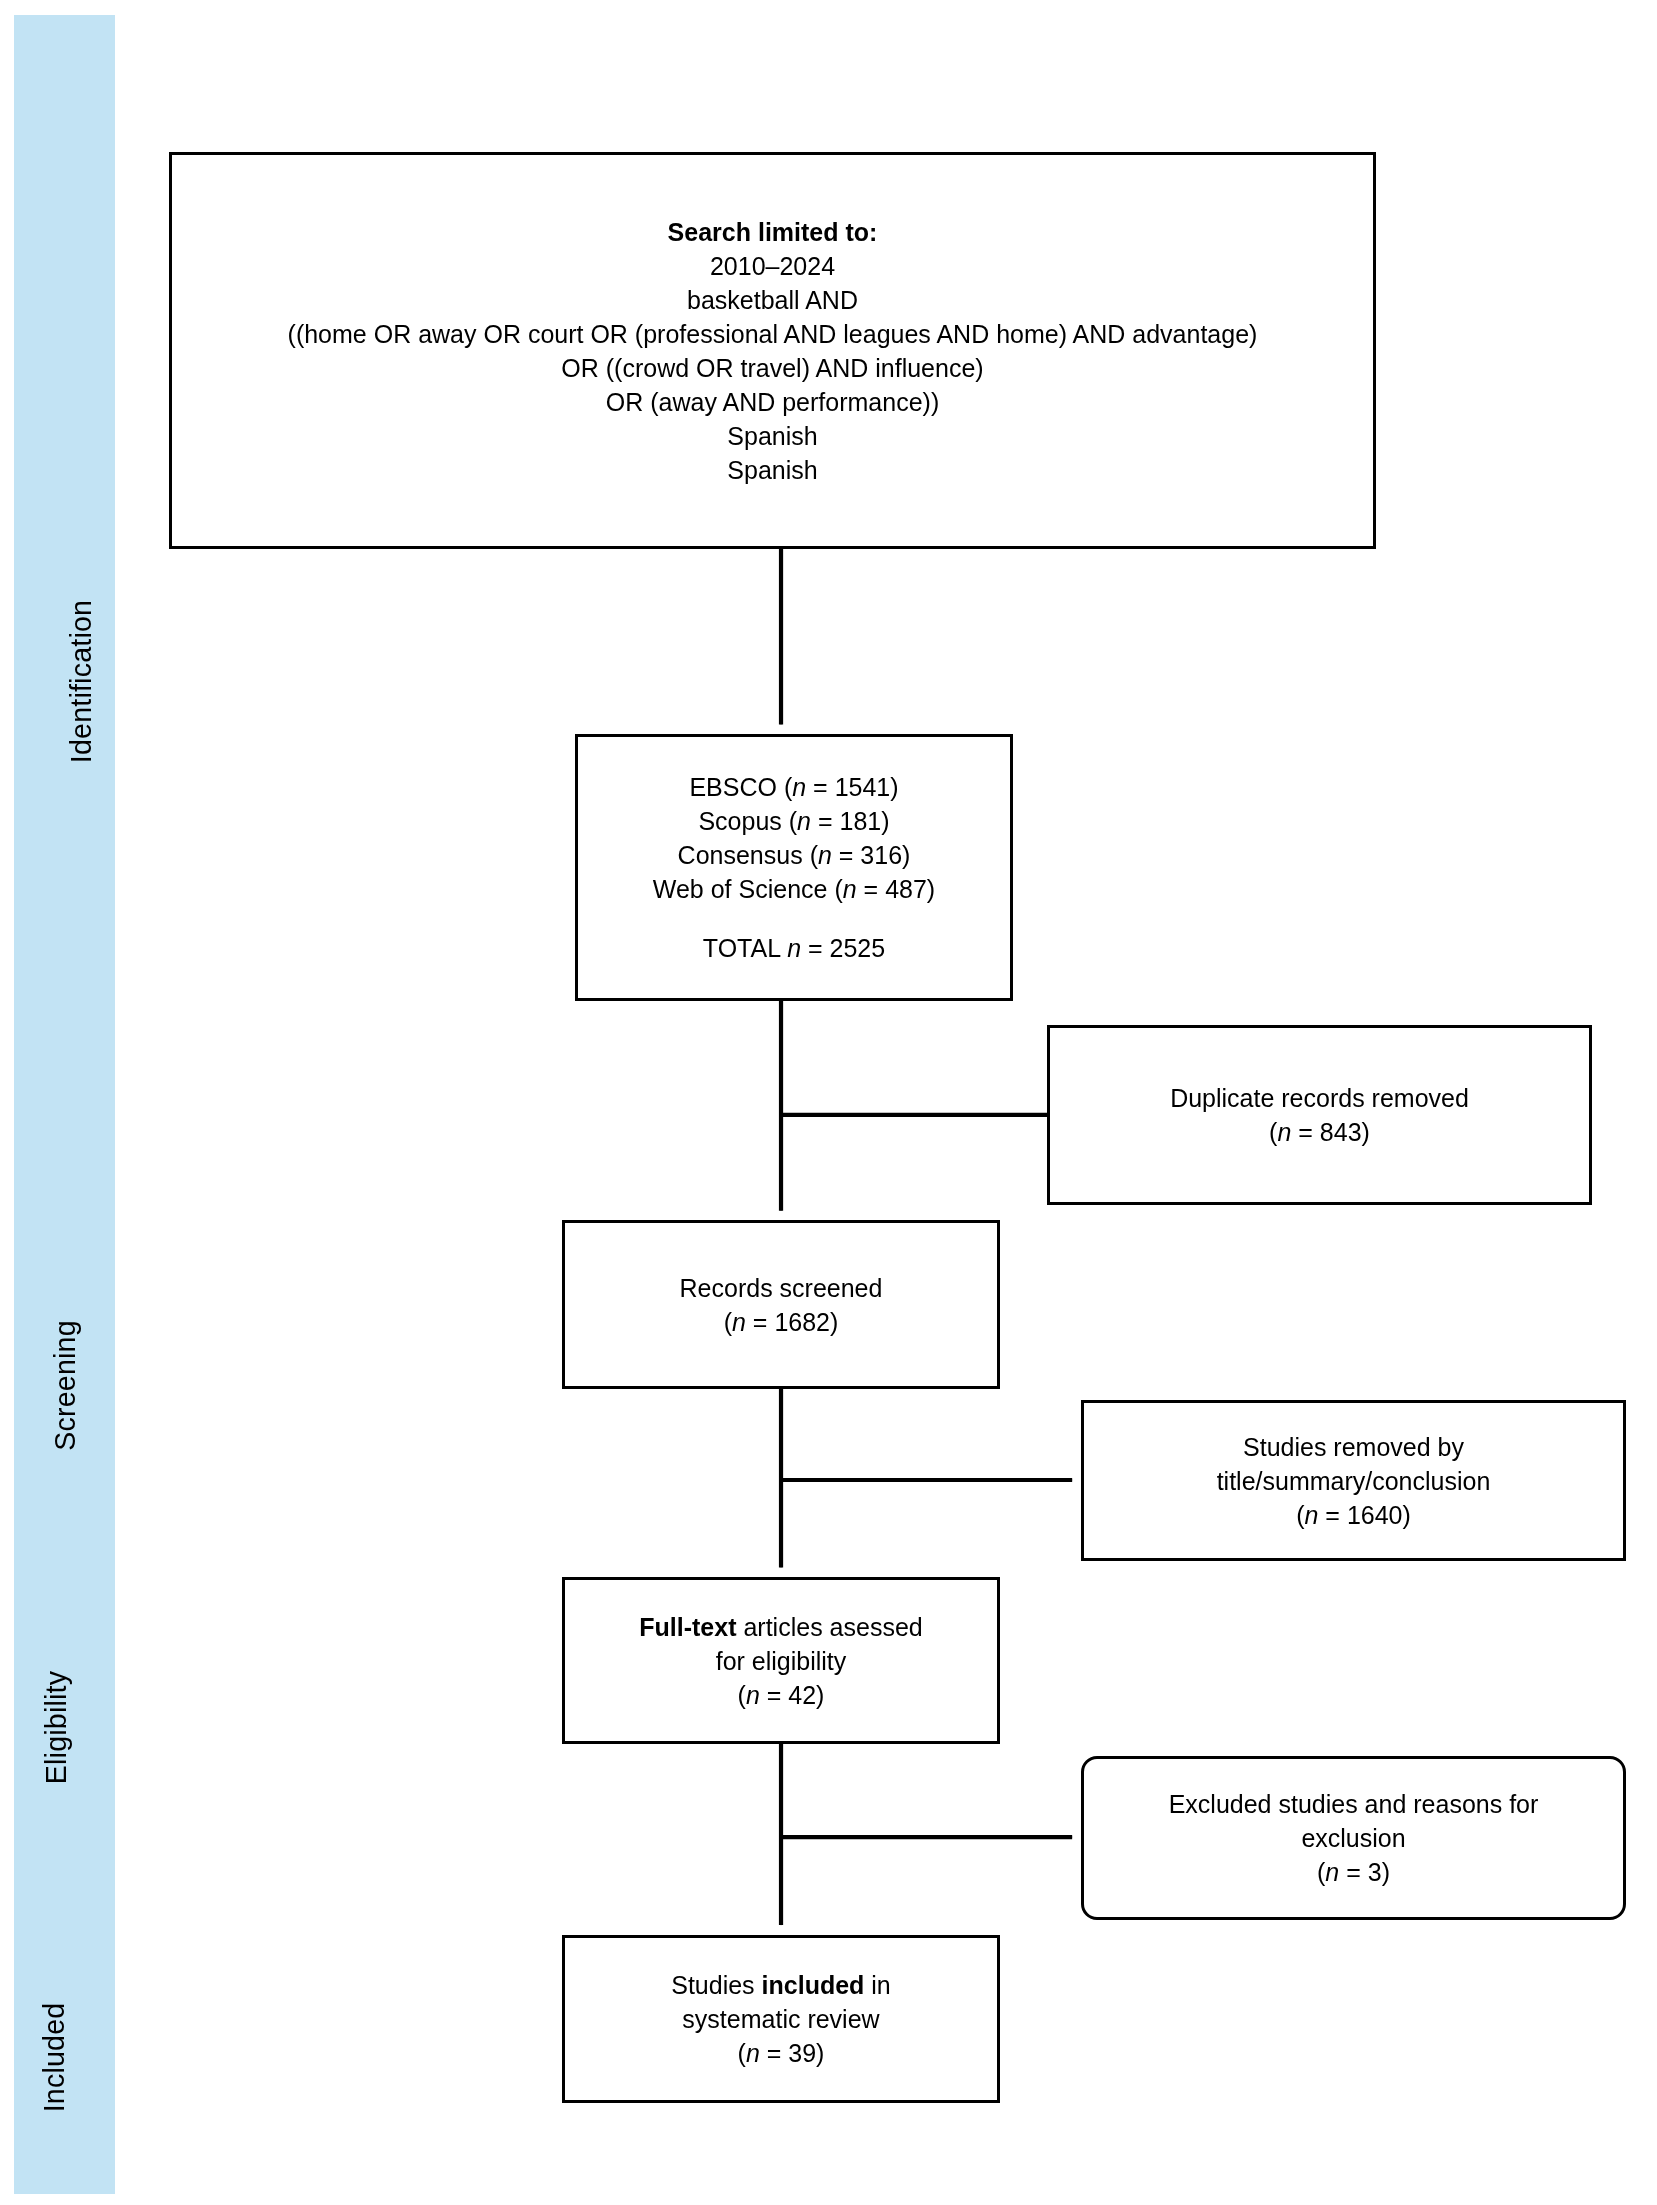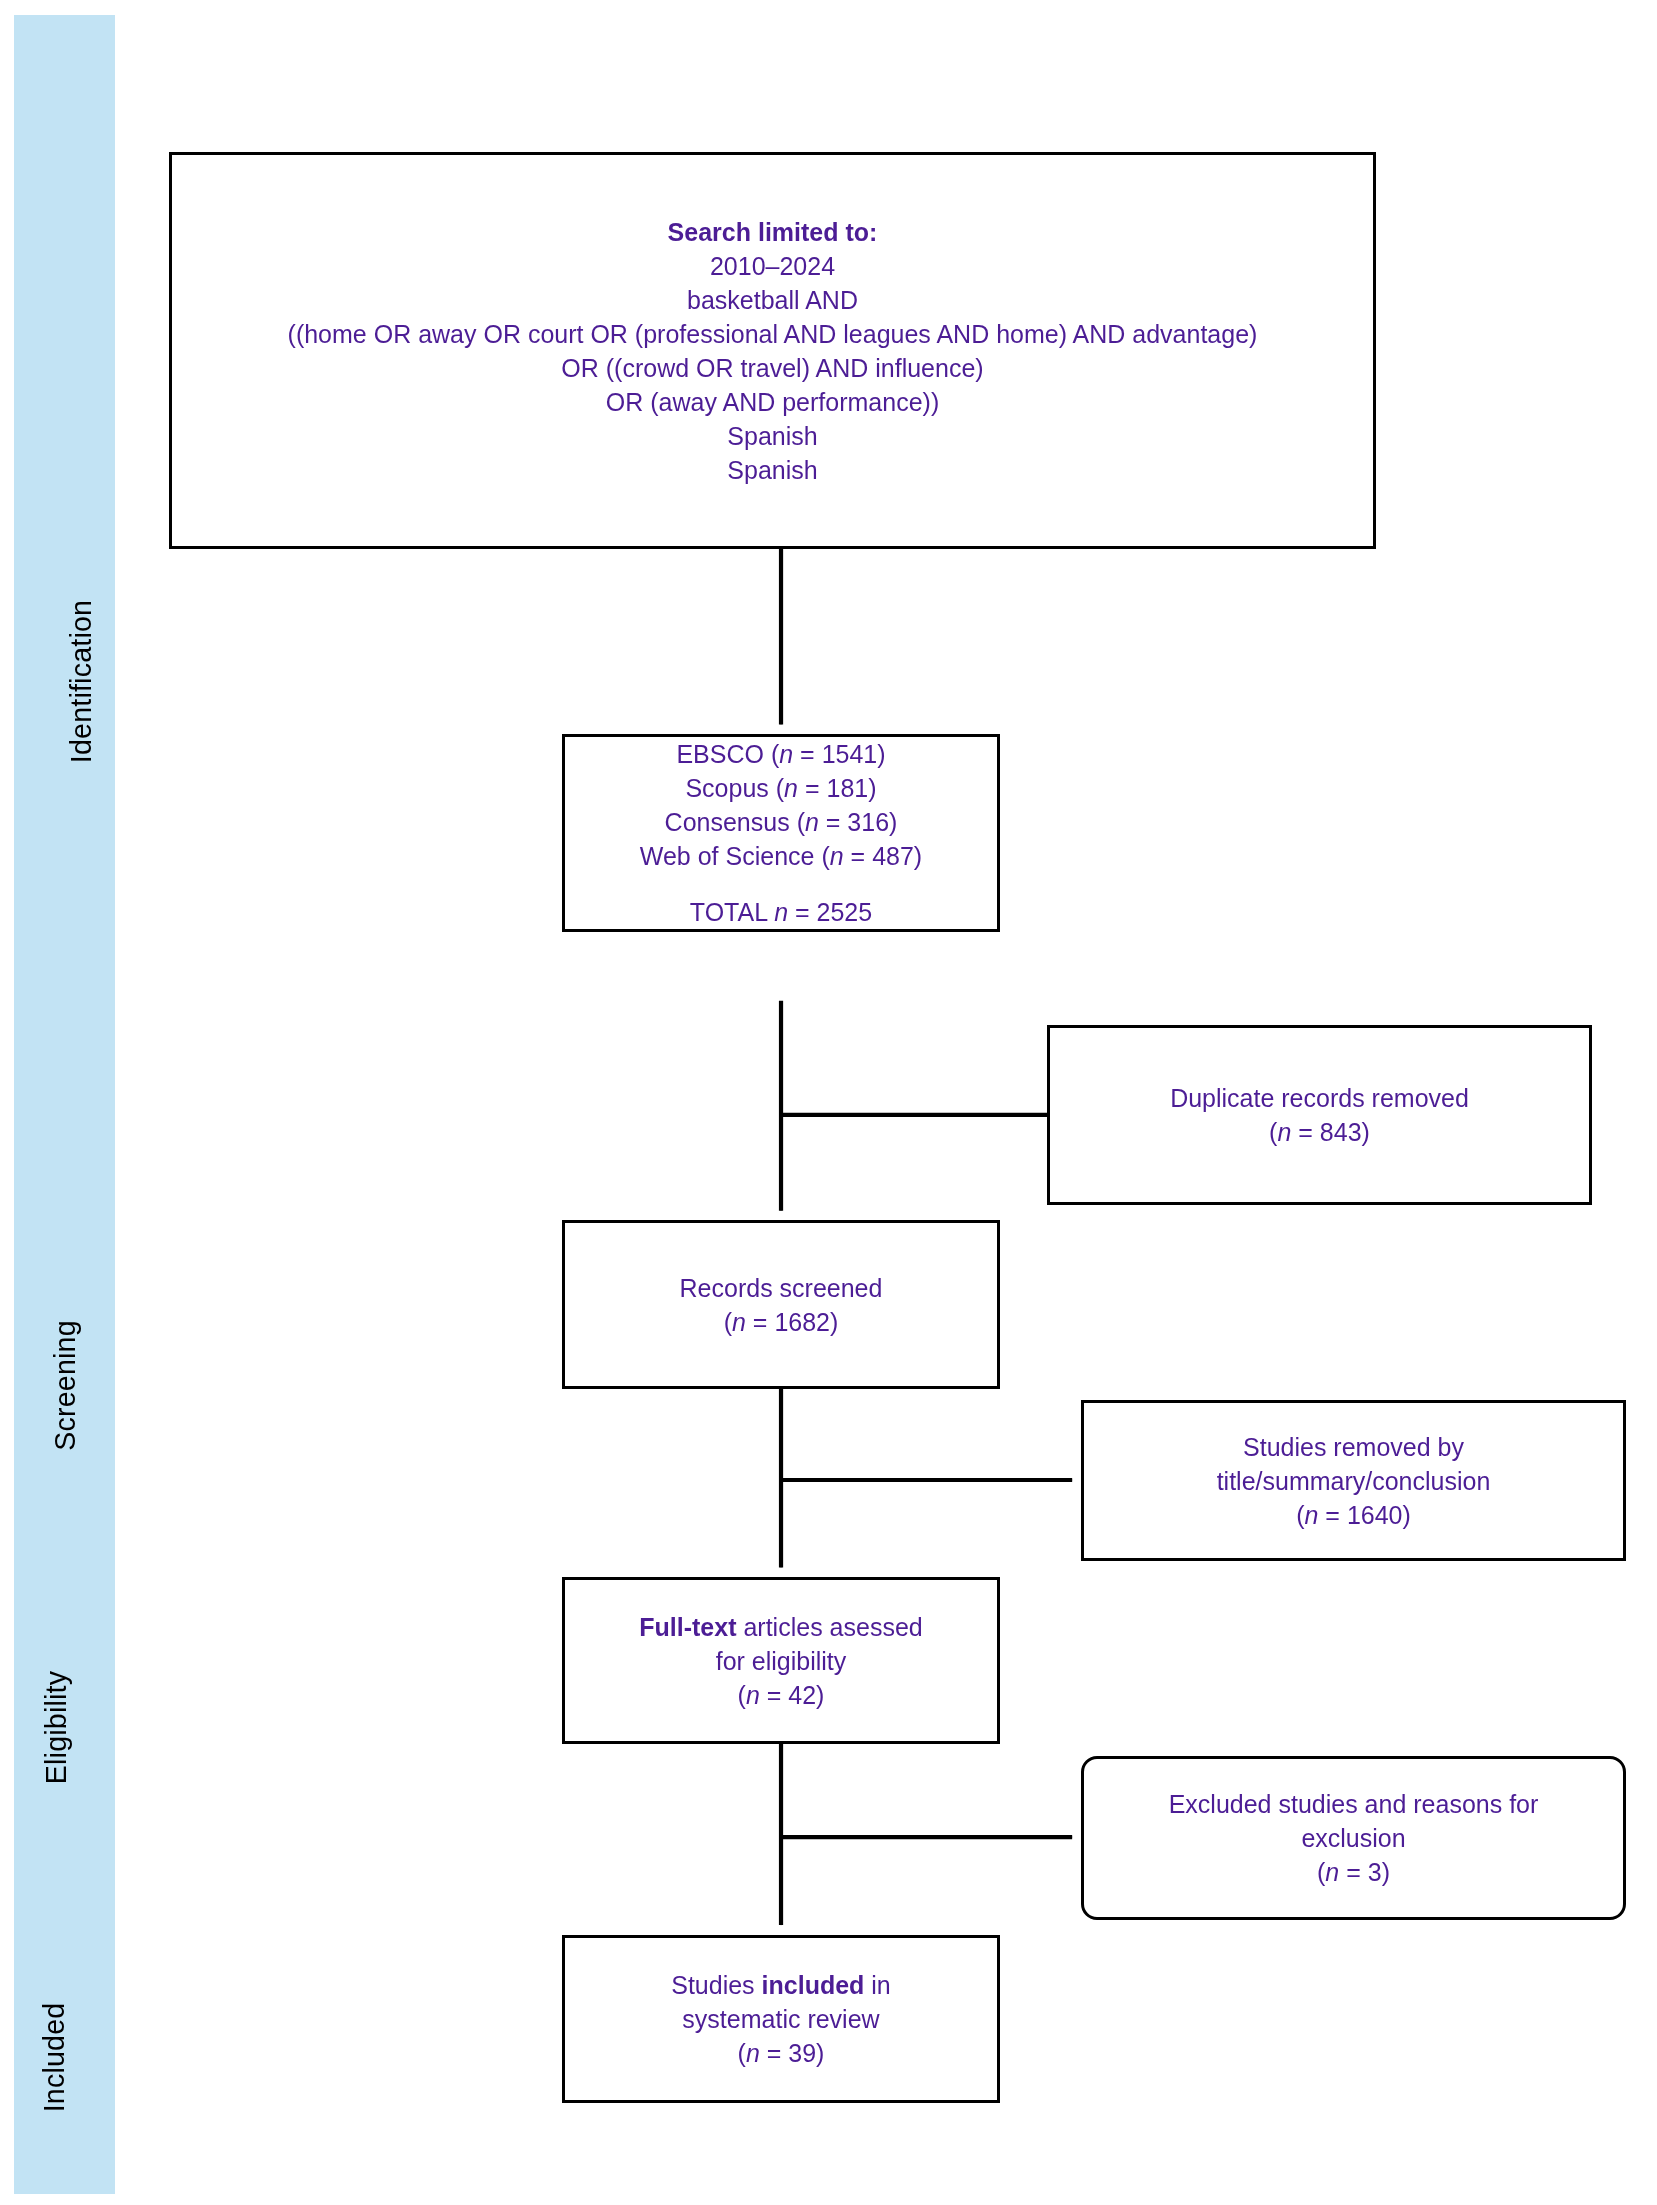--- a/index.html
+++ b/index.html
@@ -43,32 +43,32 @@
   
   .fbox {
     position: absolute;
     box-sizing: border-box;
     border: 3.3px solid #000000;
     background: #ffffff;
     display: flex;
     flex-direction: column;
     align-items: center;
     justify-content: center;
-    color: #4c1d95;
+    color: #000000;
     font-size: 25px;
     line-height: 1.36;
   }
   .fbox .ln { display: block; white-space: nowrap; }
   .fbox .spacer { display: block; height: 25px; }
   b { font-weight: bold; }
   i { font-style: italic; }
 
   
   #box-search      { left: 169px;  top: 152px;  width: 1207px; height: 397px; }
-  #box-databases   { left: 562px; top: 734px; width: 438px;  height: 198px; }
+  #box-databases   { left: 575px; top: 734px; width: 438px;  height: 267px; }
   #box-duplicates  { left: 1047px; top: 1025px; width: 545px; height: 180px; }
   #box-screened    { left: 562px; top: 1220px; width: 438px;  height: 169px; }
   #box-removed     { left: 1081px; top: 1400px; width: 545px; height: 161px; }
   #box-fulltext    { left: 562px; top: 1577px; width: 438px;  height: 167px; }
   #box-excluded    { left: 1081px; top: 1756px; width: 545px; height: 164px; border-radius: 16px; }
   #box-included    { left: 562px; top: 1935px; width: 438px;  height: 168px; }
 
   
   #connectors {
     position: absolute;

